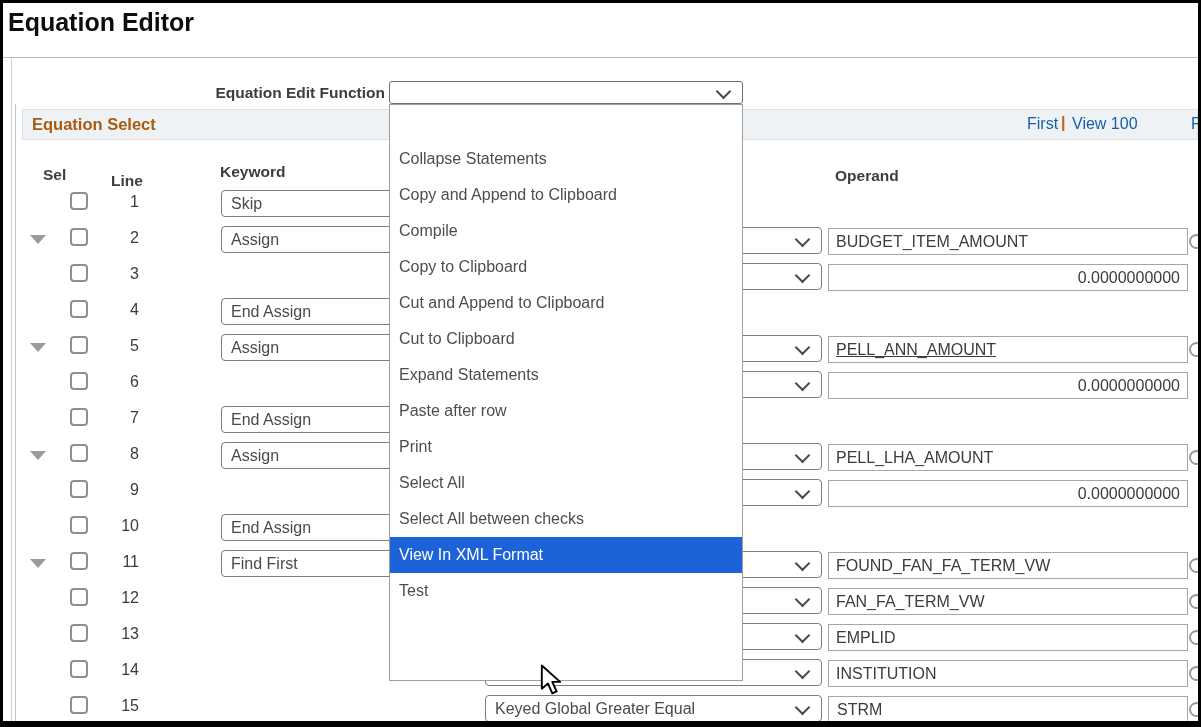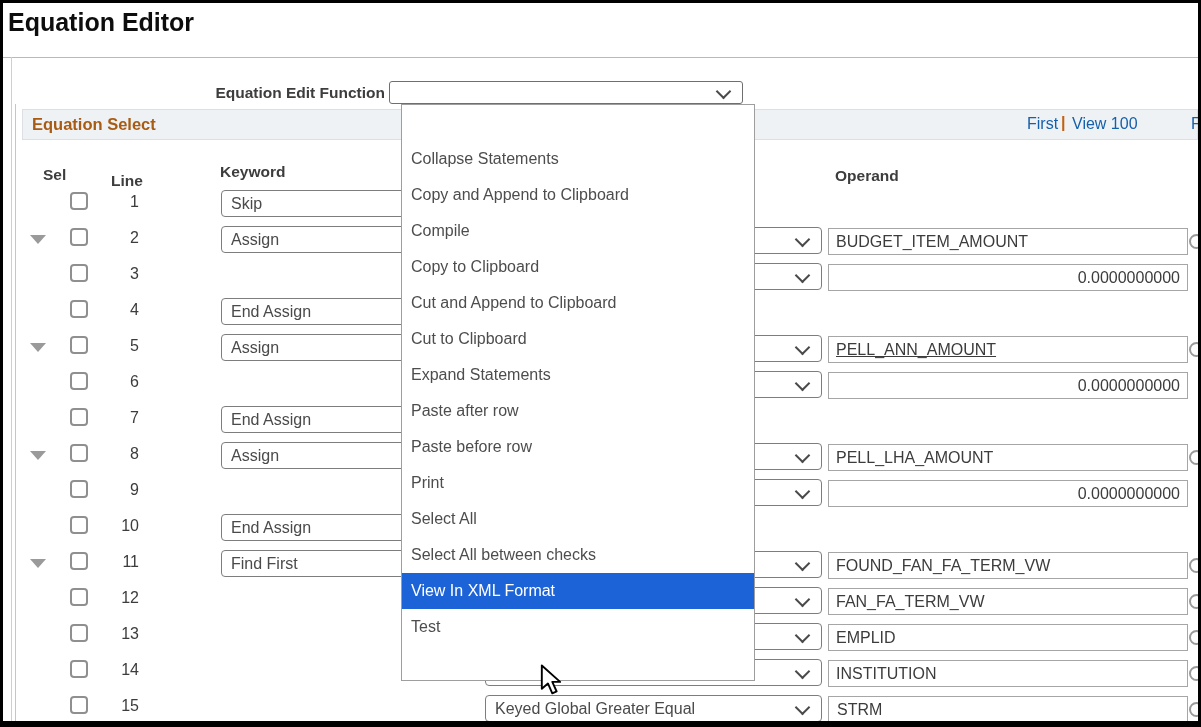--- a/index.html
+++ b/index.html
@@ -34,21 +34,21 @@
   .row-check{width:18px;height:18px;background:#fff;border:2px solid #8f8f8f;border-radius:4px;box-sizing:border-box;z-index:1;cursor:pointer;}
   .row-line{width:44px;text-align:right;font-size:16px;color:#3c3c3c;z-index:1;}
   .kw-select,.type-select{height:27px;background:#fff;border:1px solid #7d7d7d;border-radius:4px;box-sizing:border-box;z-index:1;font-size:16px;color:#4a4a4a;line-height:25px;padding-left:9px;}
   .kw-select{left:221px;width:240px;}
   .type-select{left:485px;width:337px;}
   .kw-select .chev,.type-select .chev{right:13px;top:6px;}
   .op-input{left:828px;width:360px;height:27px;background:#fff;border:1px solid #a6a6a6;box-sizing:border-box;font-size:16px;color:#3c3c3c;line-height:25px;padding:0 7px;z-index:1;overflow:hidden;white-space:nowrap;}
   .op-input.num{text-align:right;}
   .lookup{left:1189px;width:15px;height:15px;border:2px solid #9a9a9a;border-radius:50%;box-sizing:border-box;background:#fff;z-index:1;cursor:pointer;}
 
-  .menu{left:389px;top:104px;width:354px;height:577px;background:#fff;border:1px solid #9e9e9e;box-sizing:border-box;z-index:20;margin-left:12px;}
+  .menu{left:389px;top:104px;width:354px;height:577px;background:#fff;border:1px solid #9e9e9e;box-sizing:border-box;z-index:20;}
   .menu-item{height:36px;line-height:36px;padding-left:9px;font-size:16px;color:#4d4d4d;white-space:nowrap;cursor:pointer;}
   .menu-item.selected{background:#1d63d8;color:#ffffff;}
 
   .cursor{left:540px;top:664px;z-index:60;}
 </style>
 </head>
 <body>
 
 <div class="abs page-title">Equation Editor</div>
 <div class="abs title-rule"></div>
@@ -171,21 +171,20 @@
 <div class="abs menu" id="menu">
     <div class="menu-item"></div>
     <div class="menu-item">Collapse Statements</div>
     <div class="menu-item">Copy and Append to Clipboard</div>
     <div class="menu-item">Compile</div>
     <div class="menu-item">Copy to Clipboard</div>
     <div class="menu-item">Cut and Append to Clipboard</div>
     <div class="menu-item">Cut to Clipboard</div>
     <div class="menu-item">Expand Statements</div>
     <div class="menu-item">Paste after row</div>
-    <div class="menu-item">Paste before row</div>
     <div class="menu-item">Print</div>
     <div class="menu-item">Select All</div>
     <div class="menu-item">Select All between checks</div>
     <div class="menu-item selected">View In XML Format</div>
     <div class="menu-item">Test</div>
   </div>
 
 <svg class="abs cursor" width="24" height="32" viewBox="0 0 16 22">
   <polygon points="1,1 1,17 5.2,13.4 8.2,20.2 11.2,18.9 8.2,12.3 13.6,12.3" fill="#ffffff" stroke="#000000" stroke-width="1.3" stroke-linejoin="round"></polygon>
 </svg>

